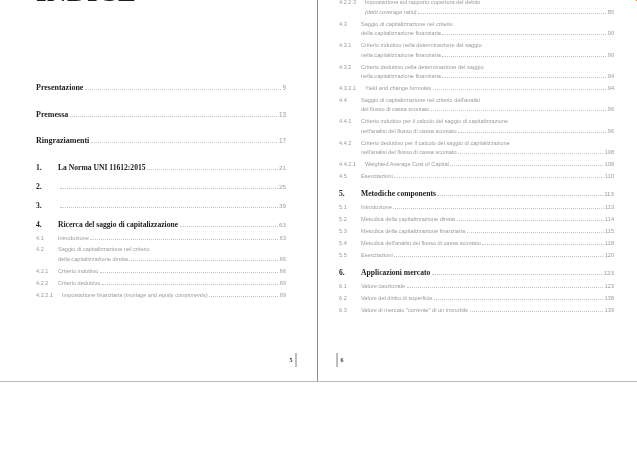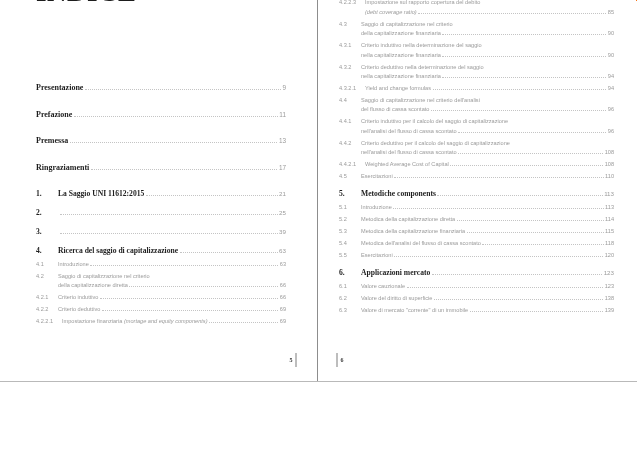--- a/index.html
+++ b/index.html
@@ -219,51 +219,41 @@
               <span class="label">Presentazione</span>
               <span class="dots"></span>
               <span class="pg">9</span>
             </div>
           </div>
         </div>
         <div class="row front">
           <span class="num"></span>
           <div class="txtwrap">
             <div class="linerow">
-              <span class="label">Prefazione</span>
-              <span class="dots"></span>
-              <span class="pg">11</span>
+              <span class="label">Premessa</span>
+              <span class="dots"></span>
+              <span class="pg">13</span>
             </div>
           </div>
         </div>
         <div class="row front">
           <span class="num"></span>
           <div class="txtwrap">
             <div class="linerow">
-              <span class="label">Premessa</span>
-              <span class="dots"></span>
-              <span class="pg">13</span>
-            </div>
-          </div>
-        </div>
-        <div class="row front">
-          <span class="num"></span>
-          <div class="txtwrap">
-            <div class="linerow">
               <span class="label">Ringraziamenti</span>
               <span class="dots"></span>
               <span class="pg">17</span>
             </div>
           </div>
         </div>
         <div class="row chapter">
           <span class="num">1.</span>
           <div class="txtwrap">
             <div class="linerow">
-              <span class="label">La Saggio UNI 11612:2015</span>
+              <span class="label">La Norma UNI 11612:2015</span>
               <span class="dots"></span>
               <span class="pg">21</span>
             </div>
           </div>
         </div>
         <div class="row chapter">
           <span class="num">2.</span>
           <div class="txtwrap">
             <div class="linerow">
               <span class="dots"></span>

